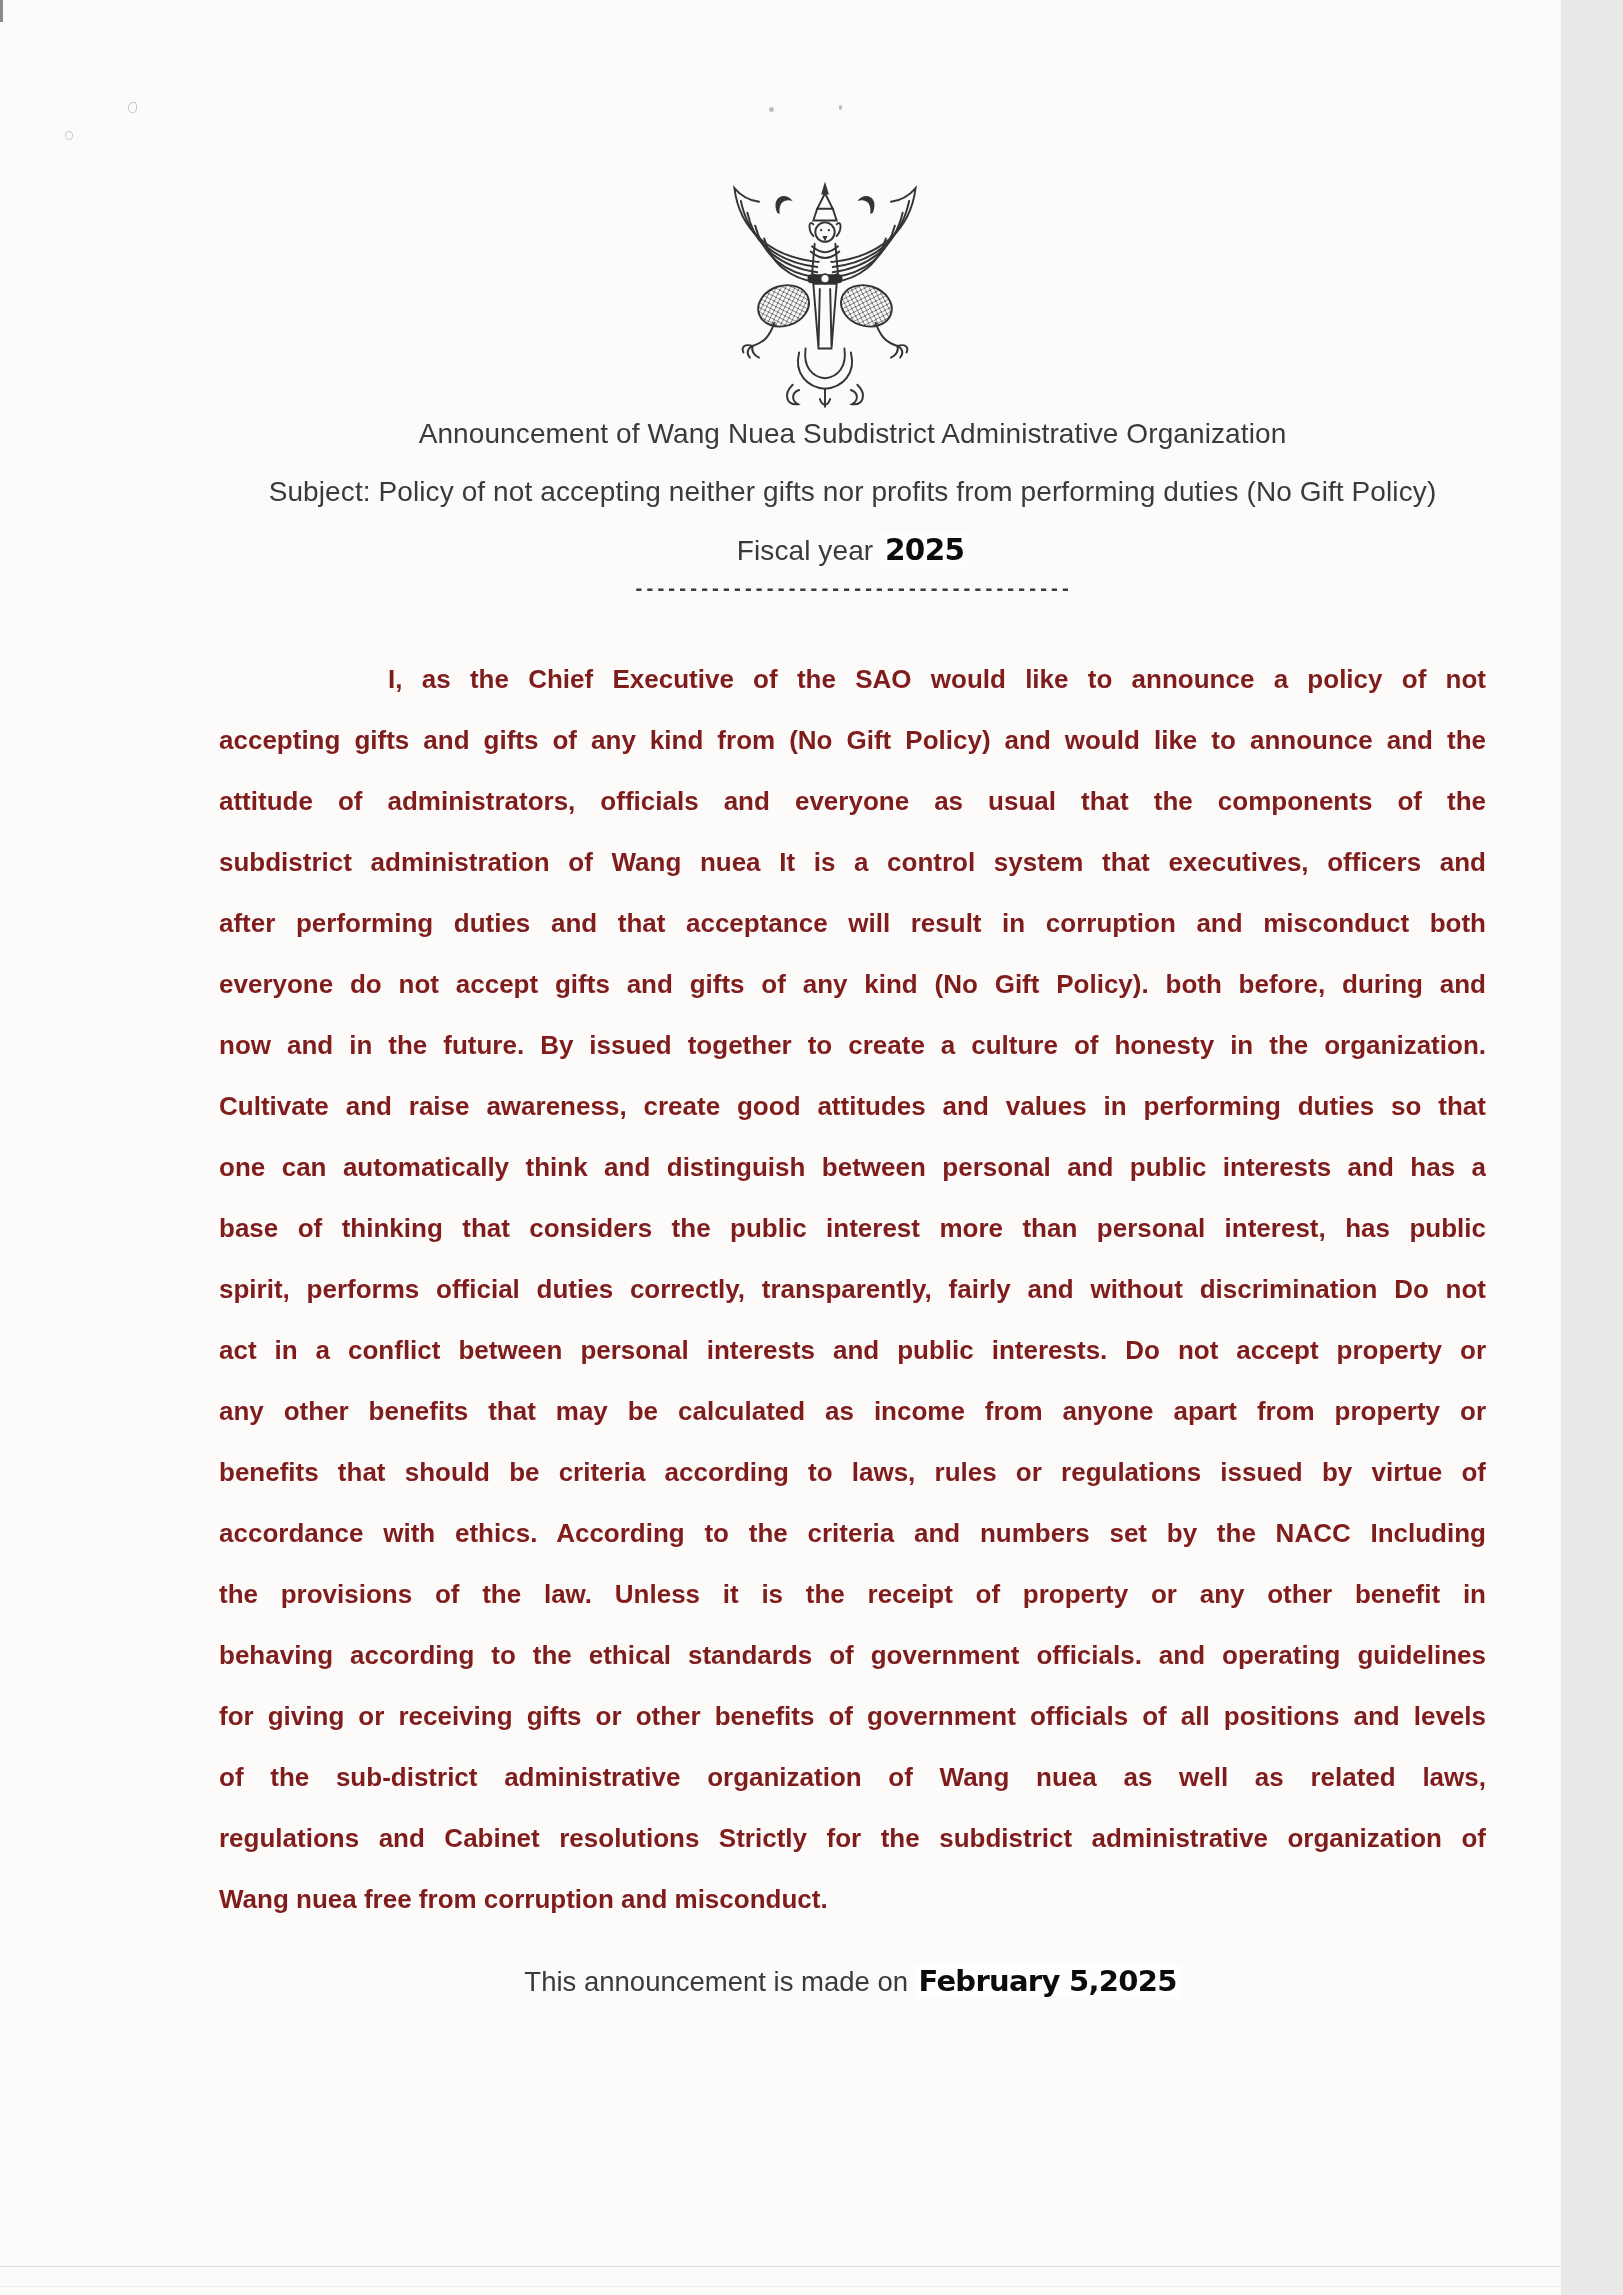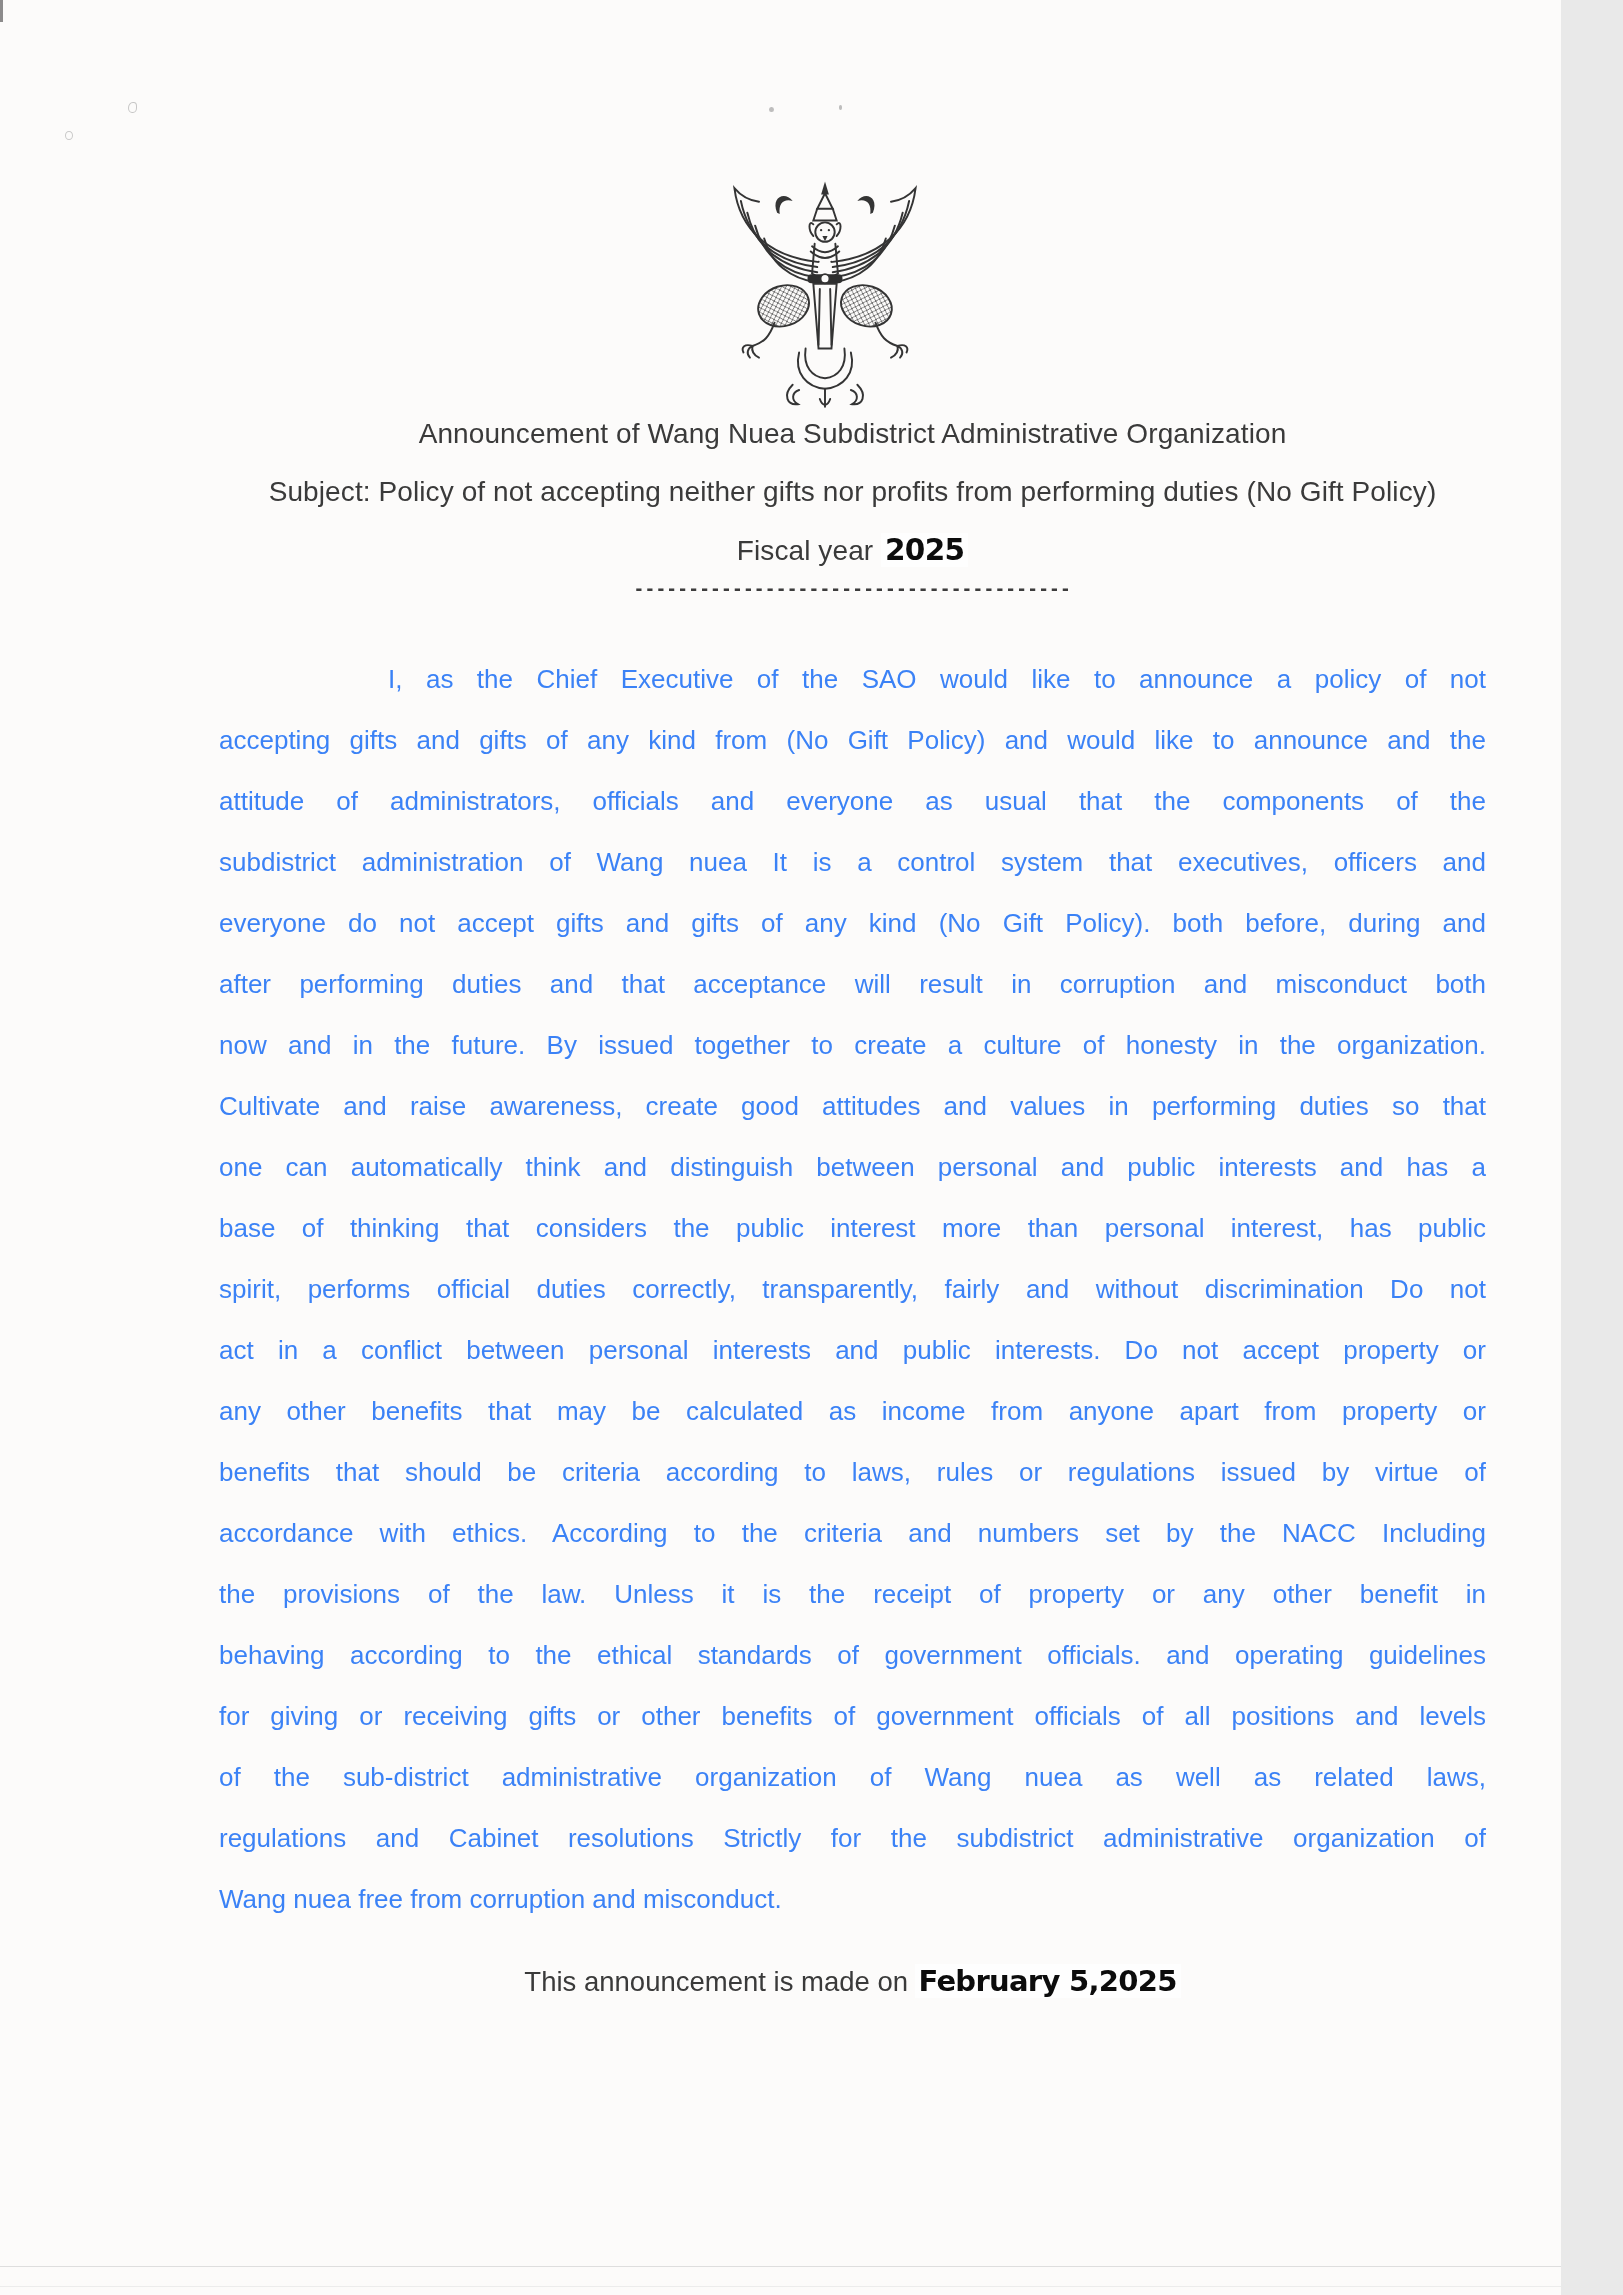--- a/index.html
+++ b/index.html
@@ -31,21 +31,21 @@
   .filled{font-family:"DejaVu Sans",sans-serif;font-weight:bold;color:#0c0c0c;letter-spacing:-0.7px;background:#fefefe;padding:0 3.9px;margin-top:27px;}
   .fy-value{font-size:29.5px;}
 
   .divider{
     position:absolute;left:219px;top:576px;width:1267px;
     text-align:center;font-family:"DejaVu Sans Mono",monospace;
     font-size:17px;font-weight:bold;color:#3c3c3c;letter-spacing:0.7px;line-height:26px;
   }
 
   
-  .body{position:absolute;left:219px;top:649px;width:1267px;font-size:26px;color:#3b82f6;}
+  .body{position:absolute;left:219px;top:649px;width:1267px;font-size:26px;color:#7f1d1d;font-weight:bold;}
   .bline{height:61px;line-height:61px;overflow:hidden;text-align:justify;white-space:normal;}
   .bline::after{content:"";display:inline-block;width:100%;height:0;}
   .bline.indent{text-indent:169px;}
   .bline.lastline{text-align:left;}
   .bline.lastline::after{content:none;}
 
   
   .footer{position:absolute;left:219px;top:1957px;width:1267px;text-align:center;font-size:27.5px;line-height:48px;color:#3a3a3a;white-space:nowrap;}
   .footer .date{font-size:29px;margin-left:6.5px;}
 </style>
@@ -121,22 +121,22 @@
     <div class="title-line"><span>Fiscal year</span> <span class="filled fy-value">2025</span></div>
   </div>
 
   <div class="divider">----------------------------------------</div>
 
   <div class="body">
     <div class="bline indent">I, as the Chief Executive of the SAO would like to announce a policy of not</div>
     <div class="bline">accepting gifts and gifts of any kind from (No Gift Policy) and would like to announce and the</div>
     <div class="bline">attitude of administrators, officials and everyone as usual that the components of the</div>
     <div class="bline">subdistrict administration of Wang nuea It is a control system that executives, officers and</div>
+    <div class="bline">after performing duties and that acceptance will result in corruption and misconduct both</div>
     <div class="bline">everyone do not accept gifts and gifts of any kind (No Gift Policy). both before, during and</div>
-    <div class="bline">after performing duties and that acceptance will result in corruption and misconduct both</div>
     <div class="bline">now and in the future. By issued together to create a culture of honesty in the organization.</div>
     <div class="bline">Cultivate and raise awareness, create good attitudes and values in performing duties so that</div>
     <div class="bline">one can automatically think and distinguish between personal and public interests and has a</div>
     <div class="bline">base of thinking that considers the public interest more than personal interest, has public</div>
     <div class="bline">spirit, performs official duties correctly, transparently, fairly and without discrimination Do not</div>
     <div class="bline">act in a conflict between personal interests and public interests. Do not accept property or</div>
     <div class="bline">any other benefits that may be calculated as income from anyone apart from property or</div>
     <div class="bline">benefits that should be criteria according to laws, rules or regulations issued by virtue of</div>
     <div class="bline">accordance with ethics. According to the criteria and numbers set by the NACC Including</div>
     <div class="bline">the provisions of the law. Unless it is the receipt of property or any other benefit in</div>

